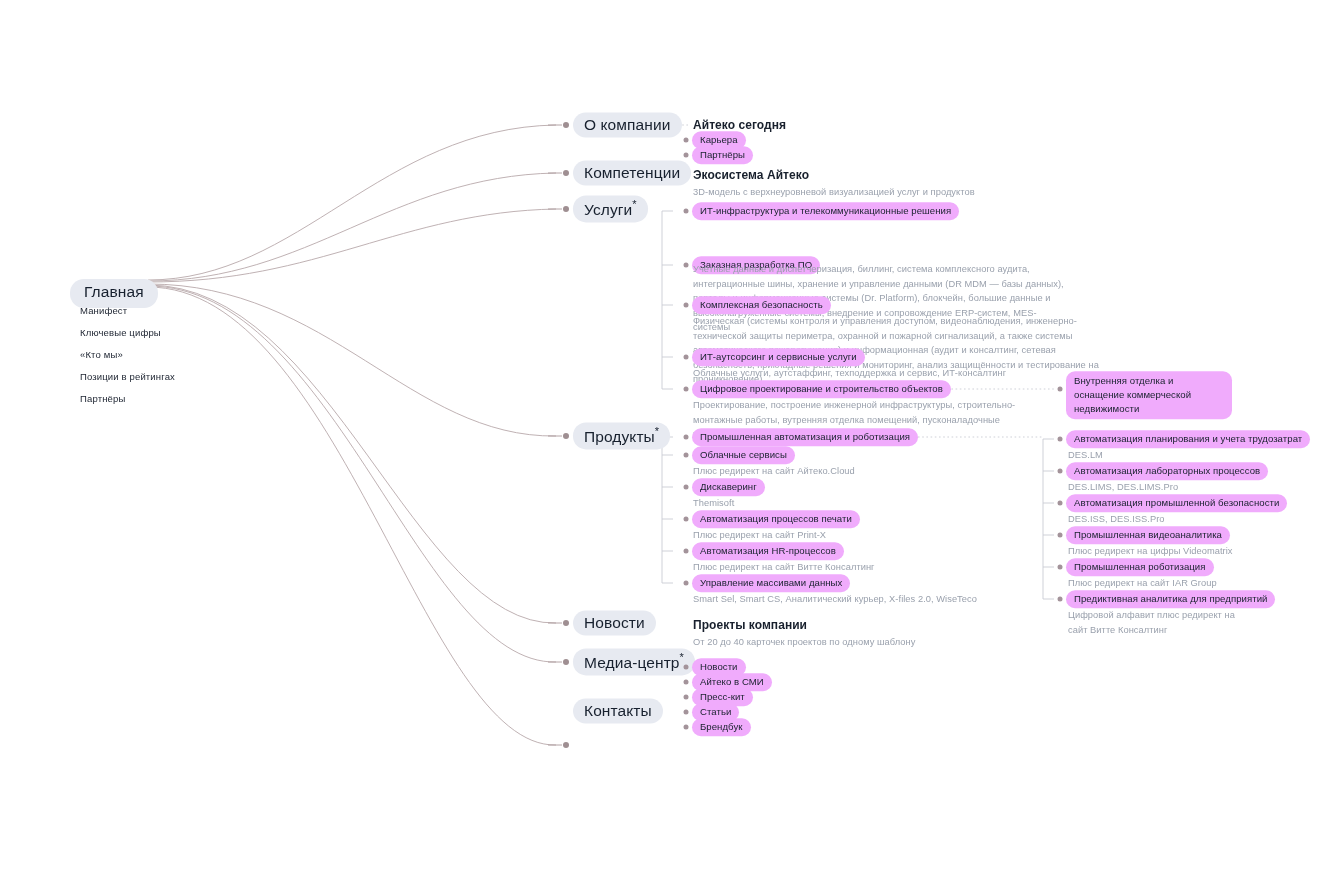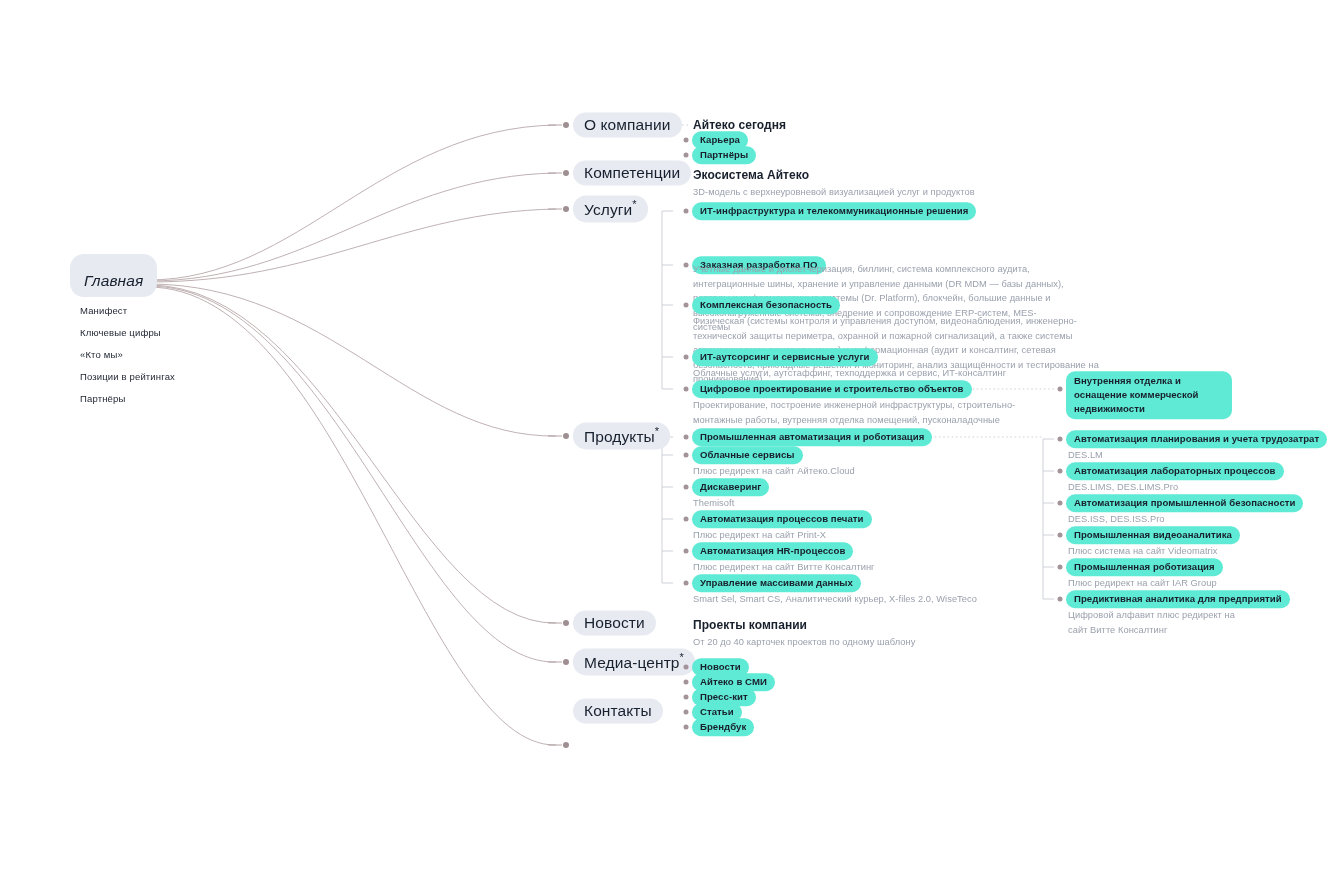--- a/index.html
+++ b/index.html
@@ -10,30 +10,29 @@
     color:#1c2330;
     overflow:hidden;
     position:relative;
   }
   #stage{position:absolute;left:0;top:0;width:1340px;height:871px;}
   svg#wires{position:absolute;left:0;top:0;width:1340px;height:871px;pointer-events:none;}
 
   
   .root-node{
     position:absolute;
-    left:70px;top:254px;
-    padding:18px 14px 7px 14px;
+    left:70px;top:279px;
+    padding:4px 14px 7px 14px;
     background:#e7eaf1;
     border-radius:14px;
     font-size:15.5px;
     font-weight:400;
     letter-spacing:.1px;
     color:#17202e;
     white-space:nowrap;
-    font-style:italic;
   }
   .root-sublist{
     position:absolute;left:80px;top:300px;
     font-size:9.5px;line-height:22px;color:#1c2330;
     letter-spacing:.15px;
   }
   .root-sublist div{white-space:nowrap;}
 
   
   .l1{
@@ -53,23 +52,23 @@
     width:6px;height:6px;border-radius:50%;
     background:#9f8f92;
     transform:translate(-50%,-50%);
   }
 
   
   .pill{
     position:absolute;
     white-space:nowrap;
     font-size:9.6px;
-    font-weight:bold;
+    font-weight:normal;
     color:#18202d;
-    background:#5eead4;
+    background:#f0abfc;
     border-radius:9px;
     padding:2.5px 8px 3px 8px;
     letter-spacing:.05px;
     transform:translateY(-50%);
     line-height:12px;
   }
   .pill.two-line{white-space:normal;width:150px;line-height:14px;}
   .dot{
     position:absolute;
     width:5px;height:5px;border-radius:50%;
@@ -243,21 +242,21 @@
   <div class="dot" style="left:1060px;top:471px;"></div>
   <div class="pill" style="left:1066px;top:471px;">Автоматизация лабораторных процессов</div>
   <div class="desc nowrap" style="left:1068px;top:480px;">DES.LIMS, DES.LIMS.Pro</div>
 
   <div class="dot" style="left:1060px;top:503px;"></div>
   <div class="pill" style="left:1066px;top:503px;text-align:right;">Автоматизация промышленной безопасности</div>
   <div class="desc nowrap" style="left:1068px;top:512px;">DES.ISS, DES.ISS.Pro</div>
 
   <div class="dot" style="left:1060px;top:535px;"></div>
   <div class="pill" style="left:1066px;top:535px;">Промышленная видеоаналитика</div>
-  <div class="desc nowrap" style="left:1068px;top:544px;">Плюс система на сайт Videomatrix</div>
+  <div class="desc nowrap" style="left:1068px;top:544px;">Плюс редирект на цифры Videomatrix</div>
 
   <div class="dot" style="left:1060px;top:567px;"></div>
   <div class="pill" style="left:1066px;top:567px;">Промышленная роботизация</div>
   <div class="desc nowrap" style="left:1068px;top:576px;">Плюс редирект на сайт IAR Group</div>
 
   <div class="dot" style="left:1060px;top:599px;"></div>
   <div class="pill" style="left:1066px;top:599px;">Предиктивная аналитика для предприятий</div>
   <div class="desc" style="left:1068px;top:608px;width:172px;">Цифровой алфавит плюс редирект на сайт Витте Консалтинг</div>
 
   <div class="l1-dot" style="left:566px;top:623px;"></div>

